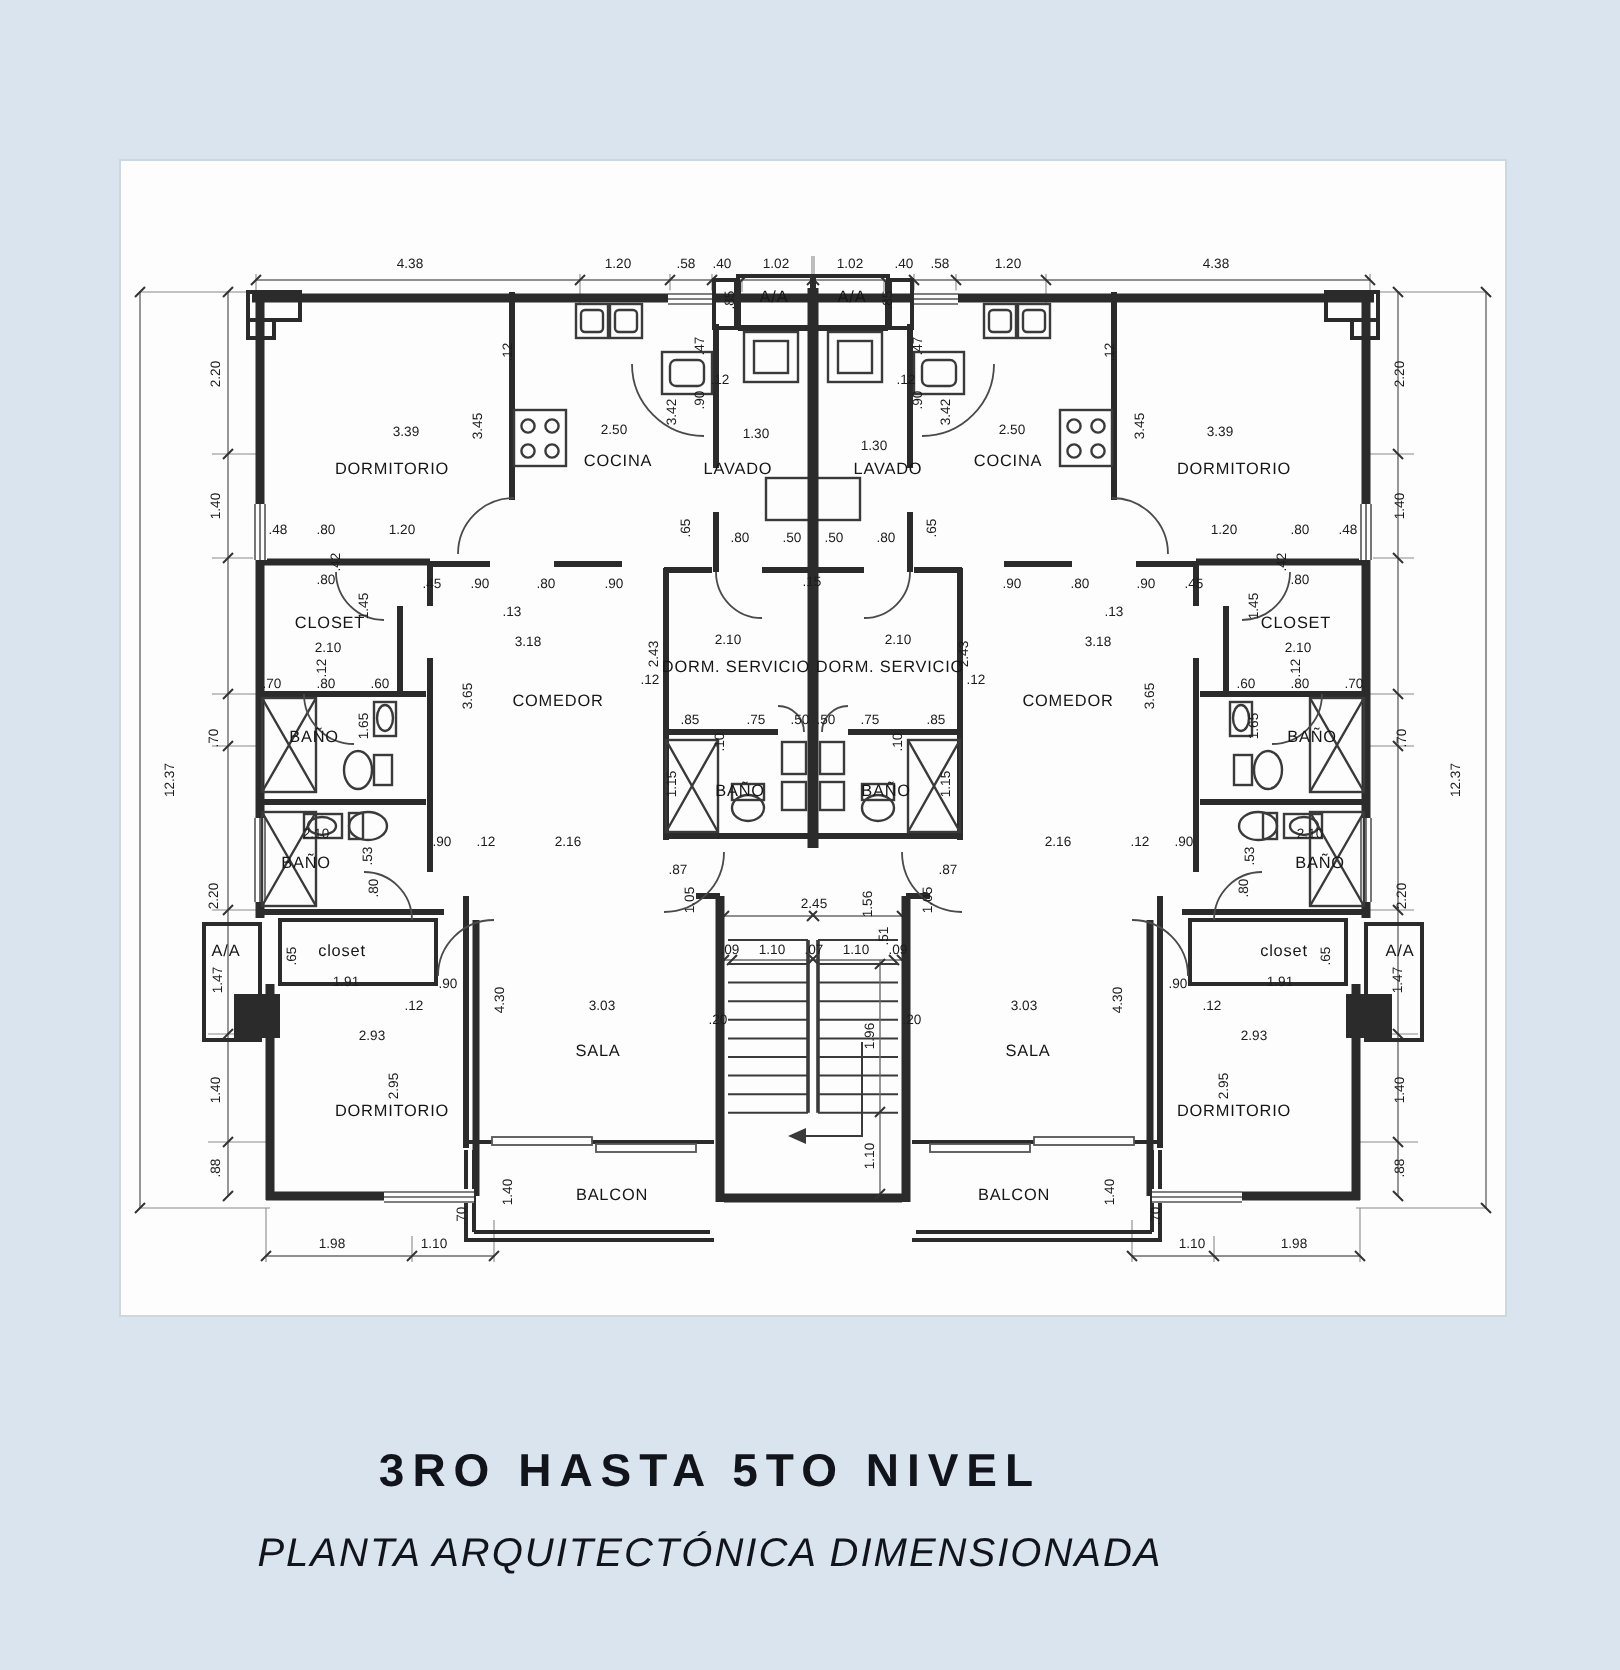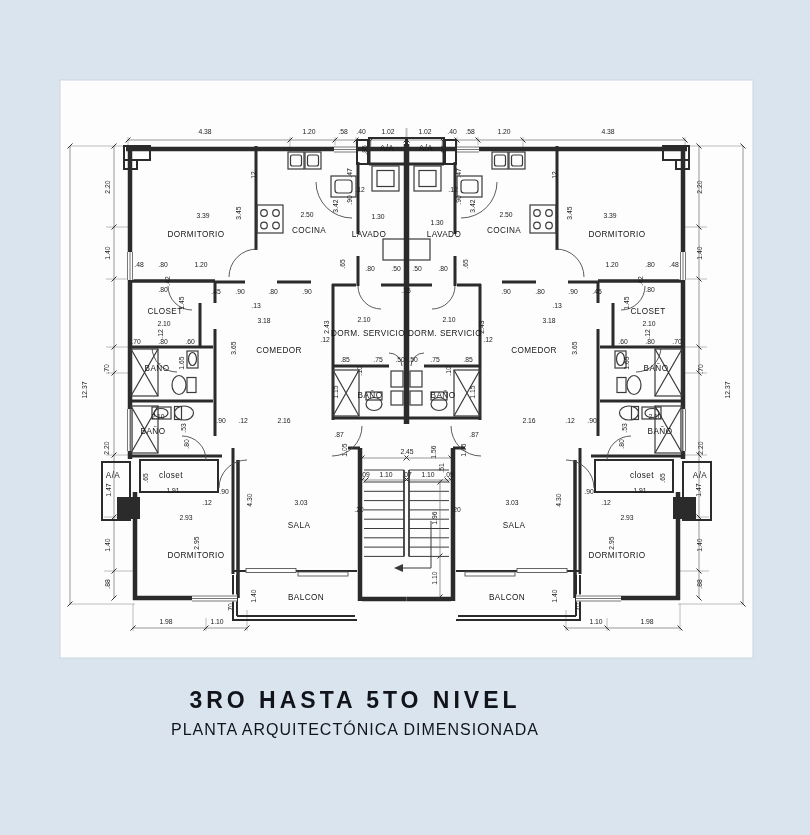--- a/index.html
+++ b/index.html
@@ -21,24 +21,24 @@
   .dimline{stroke:#6b6b6b;stroke-width:0.7;fill:none;}
   .extline{stroke:#8a8a8a;stroke-width:0.55;fill:none;}
   .tick{stroke:#333;stroke-width:1;fill:none;}
   .stair{stroke:#3a3a3a;stroke-width:1;fill:none;}
   .winline{stroke:#555;stroke-width:0.8;fill:none;}
   .whitefill{fill:#fdfdfe;stroke:none;}
   .panel{fill:#fdfdfe;stroke:#555;stroke-width:0.9;}
   text.dim{font-size:6.8px;fill:var(--dim);text-anchor:middle;}
   text.room{font-size:8.2px;fill:#161616;text-anchor:middle;letter-spacing:0.4px;}
   .title-block{
-    position:absolute;left:0;top:687px;width:710px;text-align:center;color:var(--title);
+    position:absolute;left:0;top:722px;width:710px;text-align:center;color:var(--title);
   }
   .title-line1{font-weight:bold;font-size:23px;letter-spacing:4px;}
-  .title-line2{font-size:16px;letter-spacing:1px;margin-top:7px;}
+  .title-line2{font-style:italic;font-size:20px;letter-spacing:1px;margin-top:17px;}
 </style>
 </head>
 <body>
 
 <div class="page">
   <svg id="plan" width="810" height="835" viewBox="0 0 810 835">
 
     <rect x="60" y="80" width="693" height="578" fill="var(--paper)" stroke="#ccd7df" stroke-width="1"></rect>
 
     <g id="unitL">

